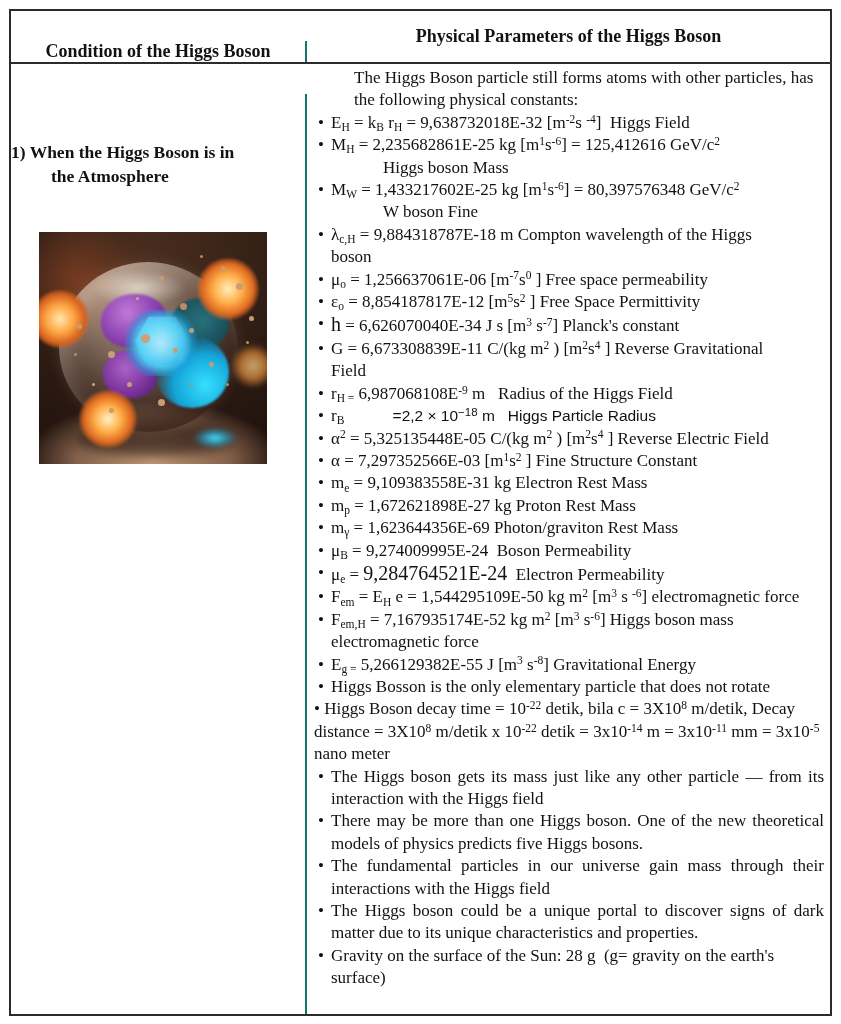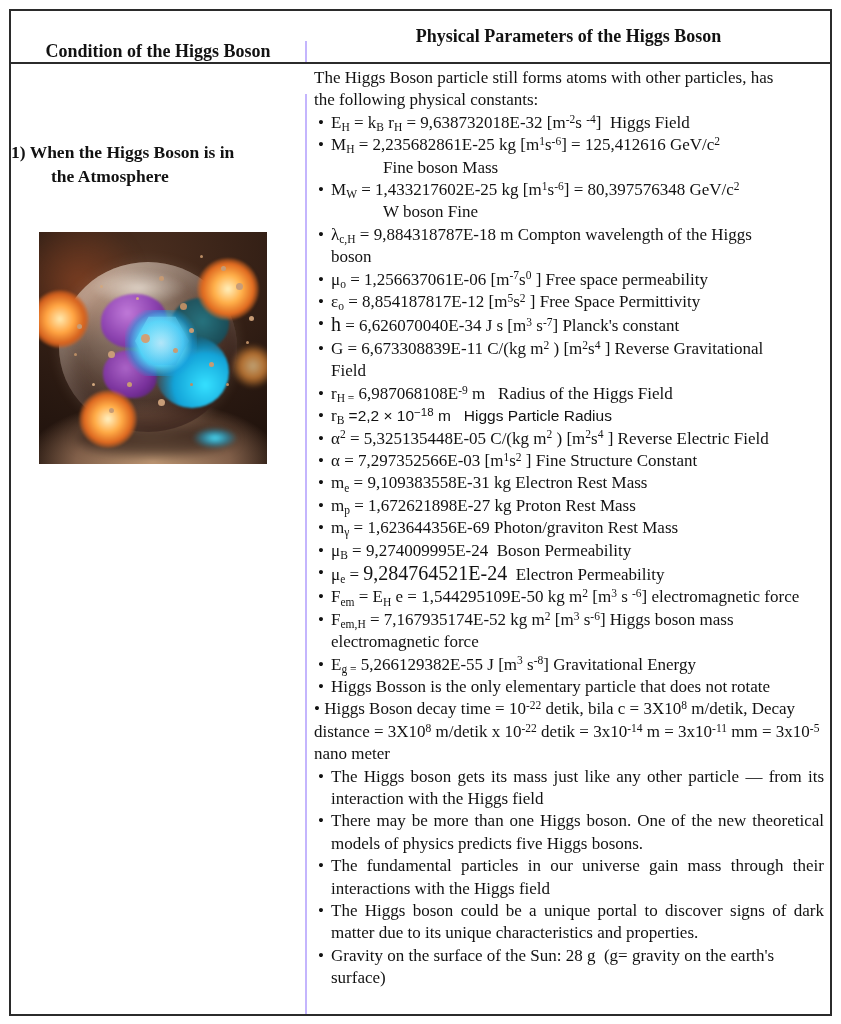--- a/index.html
+++ b/index.html
@@ -3,39 +3,39 @@
 <meta charset="utf-8">
 <style>
   * { margin:0; padding:0; box-sizing:border-box; }
   html,body { background:#ffffff; }
   body { width:841px; height:1024px; position:relative; font-family:"Liberation Serif", serif; color:#121212; }
 
   .doc { position:absolute; left:9px; top:9px; width:823px; height:1007px; border:2px solid #2b2b2b; background:#fff; display:flex; flex-direction:column; }
   .hrow { display:grid; grid-template-columns:296px 1fr; border-bottom:2px solid #2b2b2b; flex:0 0 29px; }
   .brow { display:grid; grid-template-columns:296px 1fr; flex:1 1 auto; min-height:0; }
   .hcell { display:flex; align-items:center; justify-content:center; font-weight:bold; font-size:18px; }
-  .hcell.left, .bcell.left { border-right:2px solid #c4b5fd;margin-top:30px; }
+  .hcell.left, .bcell.left { border-right:2px solid #0f766e;margin-top:30px; }
   .bcell.left { position:relative; }
   .bcell.right { padding:3px 6px 0 7px; font-size:17px; line-height:22.4px; overflow:hidden; }
 
   .condition { margin-top:46px; padding-left:0; font-weight:bold; font-size:17.5px; line-height:24px; }
   .condition .l2 { padding-left:40px; }
 
-  .intro { max-width:470px; }
+  .intro { max-width:470px;margin-left:40px; }
 
   .bullet { position:relative; padding-left:17px; }
   .bullet::before { content:"\2022"; position:absolute; left:4px; }
   .subline { padding-left:69px; }
   .flat { padding-left:0; }
   .just { text-align:justify; }
   sup, sub { font-size:11.5px; line-height:0; position:relative; vertical-align:baseline; }
   sup { top:-0.45em; }
   sub { top:0.28em; }
   .lg { font-size:20px; }
-  .sans { font-family:"Liberation Sans", sans-serif; font-size:15.5px; }
+  .sans { font-family:"Liberation Sans", sans-serif; font-size:15.5px;margin-left:44px; }
 
   
   .art { position:relative; margin:44px 0 0 28px; width:228px; height:232px; overflow:hidden;
          background:radial-gradient(140% 110% at 45% 10%, #4a2e1f 0%, #2b1a12 55%, #190e09 100%); }
   .art div { position:absolute; }
   .warm-glow { left:-30px; top:-10px; width:140px; height:120px; border-radius:50%;
     background:radial-gradient(circle, rgba(170,80,40,.55), rgba(170,80,40,0) 70%); filter:blur(6px); }
   .floor { left:-25%; bottom:-34%; width:150%; height:70%;
     background:radial-gradient(50% 50% at 50% 50%, #c59d78 0%, #82604a 45%, rgba(40,24,16,0) 75%); }
   .ground-shadow { left:38px; bottom:8px; width:156px; height:34px; border-radius:50%;
@@ -109,21 +109,21 @@
         <div class="orange-glow-right"></div>
         <div class="molecule-dots"></div>
         <div class="cyan-floor-glow"></div>
       </div>
     </div>
     <div class="bcell right">
       <p class="intro">The Higgs Boson particle still forms atoms with other particles, has the following physical constants:</p>
       <div id="items">
           <div class="bullet">E<sub>H</sub> = k<sub>B</sub> r<sub>H</sub> = 9,638732018E-32 [m<sup>-2</sup>s <sup>-4</sup>]&nbsp; Higgs Field</div>
           <div class="bullet">M<sub>H</sub> = 2,235682861E-25 kg [m<sup>1</sup>s<sup>-6</sup>] = 125,412616 GeV/c<sup>2</sup></div>
-          <div class="subline">Fine boson Mass</div>
+          <div class="subline">Higgs boson Mass</div>
           <div class="bullet">M<sub>W</sub> = 1,433217602E-25 kg [m<sup>1</sup>s<sup>-6</sup>] = 80,397576348 GeV/c<sup>2</sup></div>
           <div class="subline">W boson Fine</div>
           <div class="bullet">λ<sub>c,H</sub> = 9,884318787E-18 m Compton wavelength of the Higgs<br>boson</div>
           <div class="bullet">μ<sub>o</sub> = 1,256637061E-06 [m<sup>-7</sup>s<sup>0</sup> ] Free space permeability</div>
           <div class="bullet">ε<sub>o</sub> = 8,854187817E-12 [m<sup>5</sup>s<sup>2</sup> ] Free Space Permittivity</div>
           <div class="bullet"><span class="lg">h</span> = 6,626070040E-34 J s [m<sup>3</sup> s<sup>-7</sup>] Planck's constant</div>
           <div class="bullet">G = 6,673308839E-11 C/(kg m<sup>2</sup> ) [m<sup>2</sup>s<sup>4</sup> ] Reverse Gravitational<br>Field</div>
           <div class="bullet">r<sub>H =</sub> 6,987068108E<sup>-9</sup> m&nbsp;&nbsp; Radius of the Higgs Field</div>
           <div class="bullet">r<sub>B</sub> <span class="sans">=2,2 × 10<sup>−18</sup> m&nbsp;&nbsp; Higgs Particle Radius</span></div>
           <div class="bullet">α<sup>2</sup> = 5,325135448E-05 C/(kg m<sup>2</sup> ) [m<sup>2</sup>s<sup>4</sup> ] Reverse Electric Field</div>

